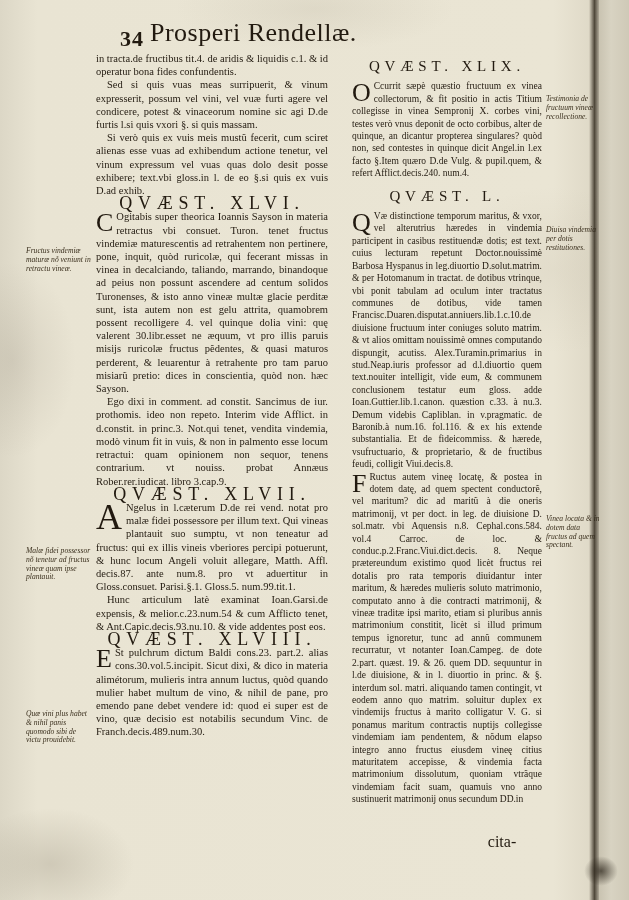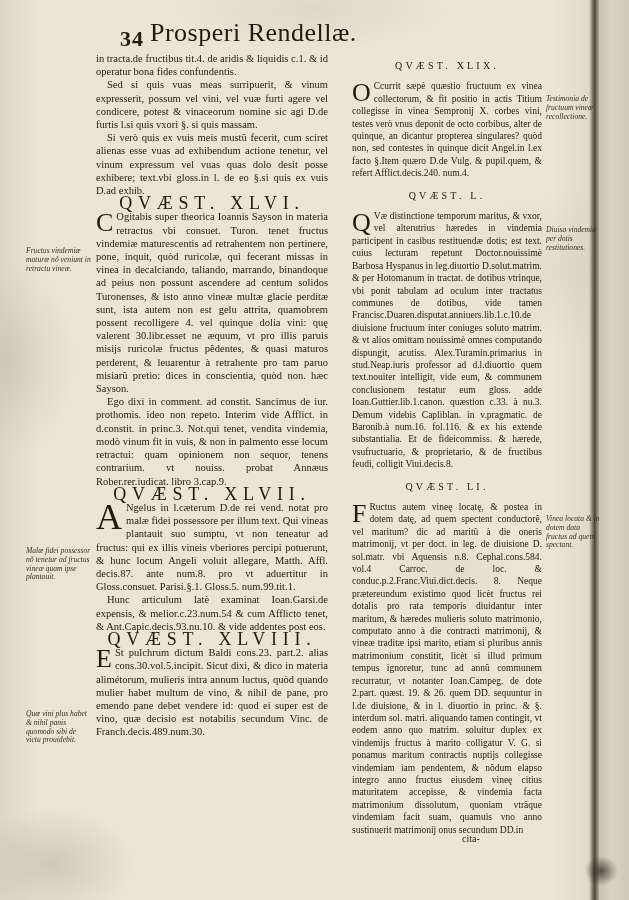--- a/index.html
+++ b/index.html
@@ -45,39 +45,39 @@
   }
   .col-left{left:96px;width:232px;height:800px;font-size:10.5px;line-height:13.2px;overflow:hidden;}
   .col-right{left:352px;top:60px;width:190px;height:790px;font-size:9.5px;line-height:12.4px;overflow:hidden;}
   .col p{margin:0;text-indent:11px;}
   .col p.noindent{text-indent:0;}
   .qheading{
     text-align:center;text-indent:0 !important;
     font-size:18px;letter-spacing:.32em;
     margin:11px 0 9px 0;white-space:nowrap;
   }
-  .col-right .qheading{margin:10px 0 8px 0;font-size:10px;text-align:center;}
+  .col-right .qheading{margin:10px 0 8px 0;font-size:15px;text-align:center;}
   .dropcap{
     float:left;
     font-size:26px;line-height:23px;
     padding:1px 3px 0 0;
   }
   .dropcap.big{font-size:36px;line-height:31px;padding-right:4px;}
   .mnote{
     position:absolute;
     font-style:italic;
     font-size:7.6px;line-height:8.8px;
     color:#3a2f1d;
     text-align:left;
   }
   .mnote-left{left:26px;width:66px;}
   .mnote-right{left:546px;width:54px;}
   .catchword{
     position:absolute;left:462px;top:833px;width:80px;
-    text-align:left;font-size:10px;
+    text-align:center;font-size:16px;
   }
 </style>
 </head>
 <body>
 
 <div class="page">
 
   <div class="pagenum">34</div>
   <div class="running-title">Prosperi Rendellæ.</div>
 
@@ -98,21 +98,20 @@
     <p class="noindent"><span class="dropcap">E</span><span>St pulchrum dictum Baldi cons.23. part.2. alias cons.30.vol.5.incipit. Sicut dixi, &amp; dico in materia alimétorum, mulieris intra annum luctus, quòd quando mulier habet multum de vino, &amp; nihil de pane, pro emendo pane debet vendere id: quod ei super est de vino, quæ decisio est notabilis secundum Vinc. de Franch.decis.489.num.30.</span></p>
   </div>
 
   <div class="col col-right">
     <p class="qheading" style="margin-top:0">QVÆST. XLIX.</p>
     <p class="noindent"><span class="dropcap">O</span><span>Ccurrit sæpè quæstio fructuum ex vinea collectorum, &amp; fit positio in actis Titium collegisse in vinea Sempronij X. corbes vini, testes verò vnus deponit de octo corbibus, alter de quinque, an dicantur propterea singulares? quòd non, sed contestes in quinque dicit Angel.in l.ex facto §.Item quæro D.de Vulg. &amp; pupil.quem, &amp; refert Afflict.decis.240. num.4.</span></p>
 
     <p class="qheading">QVÆST. L.</p>
     <p class="noindent"><span class="dropcap">Q</span><span>Væ distinctione temporum maritus, &amp; vxor, vel alterutrius hæredes in vindemia participent in casibus restituendæ dotis; est text. cuius lecturam repetunt Doctor.nouissimè Barbosa Hyspanus in leg.diuortio D.solut.matrim. &amp; per Hotomanum in tractat. de dotibus vtrinque, vbi ponit tabulam ad oculum inter tractatus communes de dotibus, vide tamen Francisc.Duaren.disputat.anniuers.lib.1.c.10.de diuisione fructuum inter coniuges soluto matrim. &amp; vt alios omittam nouissimè omnes computando dispungit, acutiss. Alex.Turamin.primarius in stud.Neap.iuris professor ad d.l.diuortio quem text.nouiter intelligit, vide eum, &amp; communem conclusionem testatur eum gloss. adde Ioan.Guttier.lib.1.canon. quæstion c.33. à nu.3. Demum videbis Capliblan. in v.pragmatic. de Baronib.à num.16. fol.116. &amp; ex his extende substantialia. Et de fideicommiss. &amp; hærede, vsufructuario, &amp; proprietario, &amp; de fructibus feudi, colligit Viui.decis.8.</span></p>
 
-    <p class="qheading">QVÆST. LI.</p>
     <p class="noindent"><span class="dropcap">F</span><span>Ructus autem vineę locatę, &amp; postea in dotem datę, ad quem spectent conductorẽ, vel maritum? dic ad maritũ à die oneris matrimonij, vt per doct. in leg. de diuisione D. sol.matr. vbi Aquensis n.8. Cephal.cons.584. vol.4 Carroc. de loc. &amp; conduc.p.2.Franc.Viui.dict.decis. 8. Neque prætereundum existimo quod licèt fructus rei dotalis pro rata temporis diuidantur inter maritum, &amp; hæredes mulieris soluto matrimonio, computato anno à die contracti matrimonij, &amp; vineæ traditæ ipsi marito, etiam si pluribus annis matrimonium constitit, licèt si illud primum tempus ignoretur, tunc ad annũ communem recurratur, vt notanter Ioan.Campeg. de dote 2.part. quæst. 19. &amp; 26. quem DD. sequuntur in l.de diuisione, &amp; in l. diuortio in princ. &amp; §. interdum sol. matri. aliquando tamen contingit, vt eodem anno quo matrim. soluitur duplex ex vindemijs fructus à marito colligatur V. G. si ponamus maritum contractis nuptijs collegisse vindemiam iam pendentem, &amp; nõdum elapso integro anno fructus eiusdem vineę citius maturitatem accepisse, &amp; vindemia facta matrimonium dissolutum, quoniam vtrãque vindemiam facit suam, quamuis vno anno sustinuerit matrimonij onus secundum DD.in</span></p>
   </div>
 
   <div class="mnote mnote-left" style="top:247px">Fructus vindemiæ maturæ nõ veniunt in retractu vineæ.</div>
   <div class="mnote mnote-left" style="top:547px">Malæ fidei possessor nõ tenetur ad fructus vineæ quam ipse plantauit.</div>
   <div class="mnote mnote-left" style="top:710px">Quæ vini plus habet &amp; nihil panis quomodo sibi de victu prouidebit.</div>
   <div class="mnote mnote-right" style="top:95px">Testimonia de fructuum vineæ recollectione.</div>
   <div class="mnote mnote-right" style="top:226px">Diuisa vindemia per dotis restitutiones.</div>
   <div class="mnote mnote-right" style="top:515px">Vinea locata &amp; in dotem data fructus ad quem spectant.</div>
 

